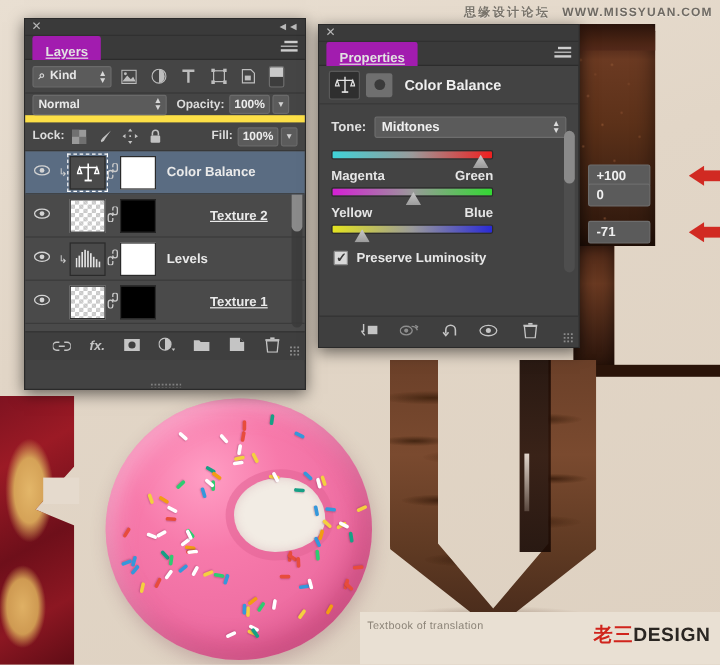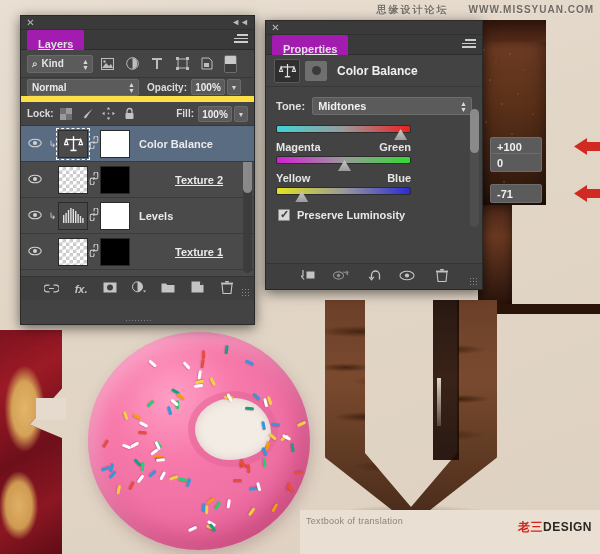--- a/index.html
+++ b/index.html
@@ -158,24 +158,24 @@
     position:absolute; left:306px; top:516px;
     font-size:9px; color:#8b8377; letter-spacing:.3px;
   }
 
   
   .wm-top{
     position:absolute; right:6px; top:3px;
     font-size:10px; color:#6f6a63; letter-spacing:1px; font-weight:bold;
     text-shadow:0 1px 0 rgba(255,255,255,.35);
   }
-  .wm-top .cn{ letter-spacing:2px; margin-right:20px; color:#7a756c;}
+  .wm-top .cn{ letter-spacing:2px; margin-right:10px; color:#7a756c;}
   .wm-brand{
     position:absolute; right:8px; top:519px;
-    font-size:12px; font-weight:bold; color:#d0241c; letter-spacing:.5px;
+    font-size:16px; font-weight:bold; color:#d0241c; letter-spacing:.5px;
   }
   .wm-brand .dark{ color:#2a2622; }
   .wm-qq{
     position:absolute; right:8px; top:534px;
     font-size:14px; font-weight:bold; color:#1d1a16; letter-spacing:1px;
   }
 
   
   .panel{
     position:absolute;

